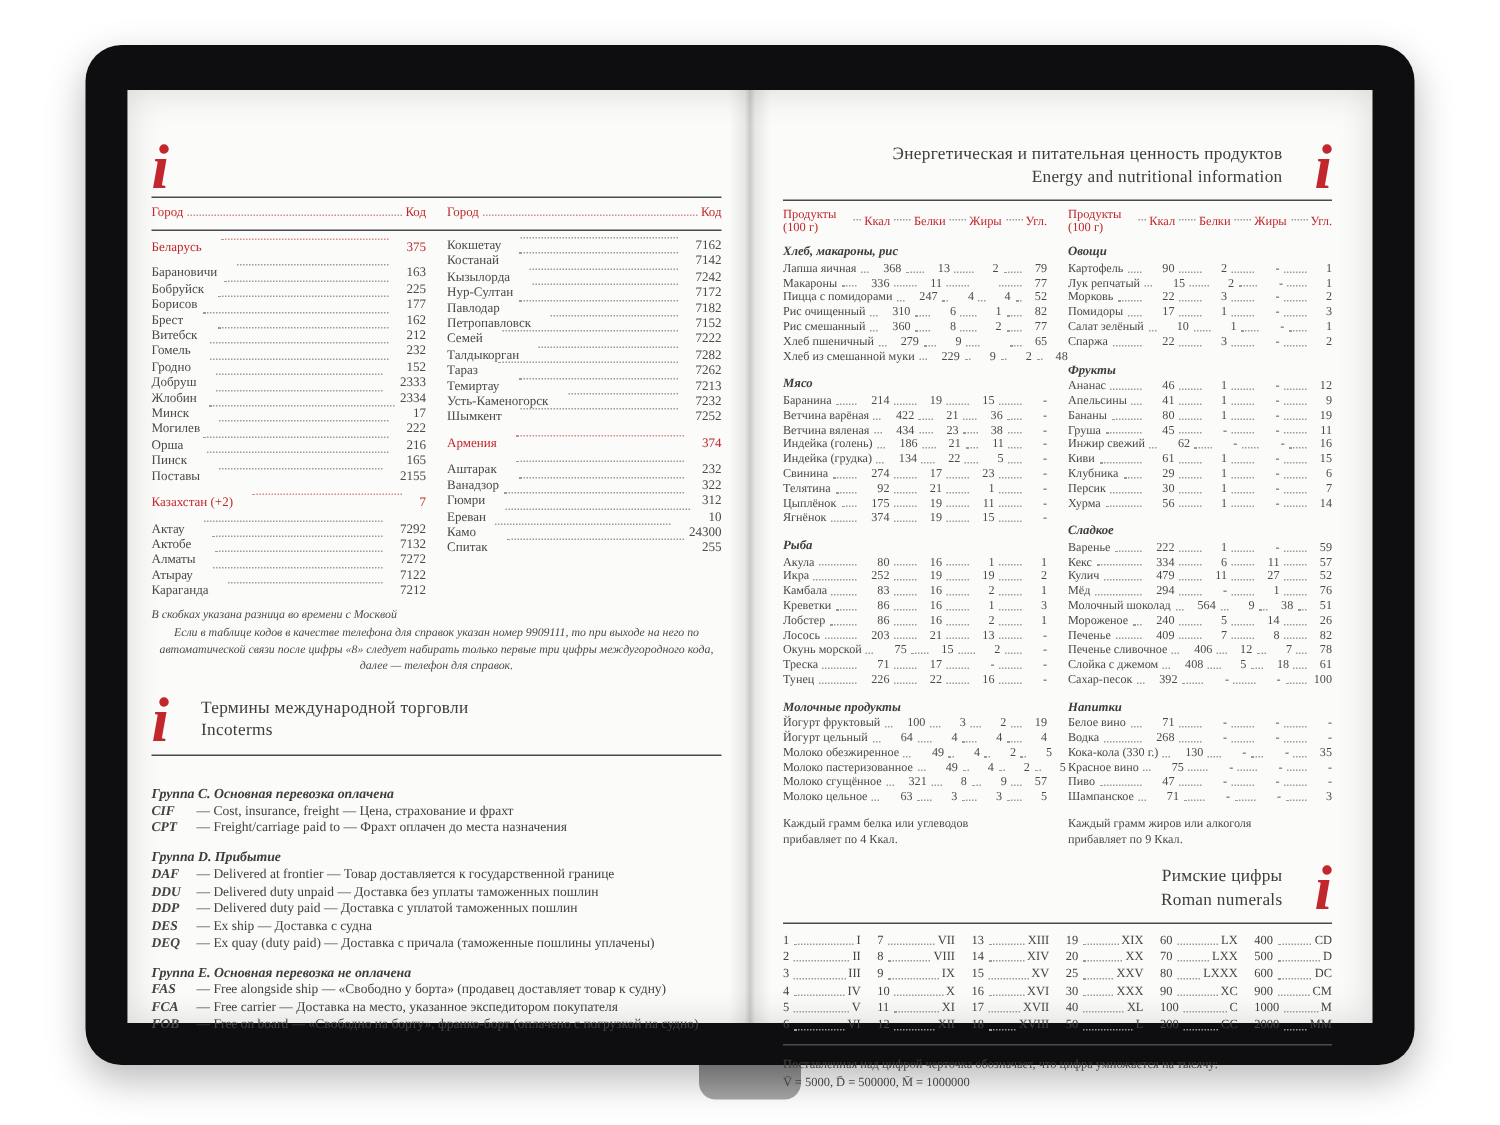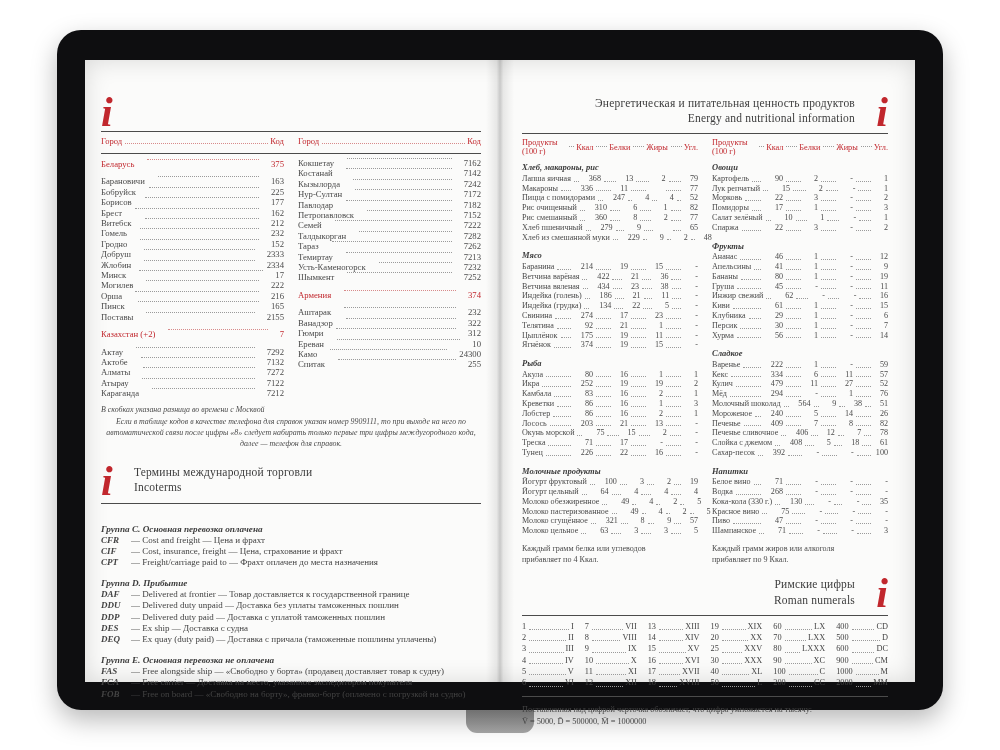--- a/index.html
+++ b/index.html
@@ -400,24 +400,20 @@
             <div>Incoterms</div>
           </div>
         </header>
         <div class="rule"></div>
 
         <div class="inco">
           <div class="igroup">
             <div class="ghead">Группа C. Основная перевозка оплачена</div>
             <div>
 
-                <div class="irow">
-                  <span class="icode">CFR</span>
-                  <span class="idesc">— Cost and freight — Цена и фрахт</span>
-                </div>
 
                 <div class="irow">
                   <span class="icode">CIF</span>
                   <span class="idesc">— Cost, insurance, freight — Цена, страхование и фрахт</span>
                 </div>
 
 
                 <div class="irow">
                   <span class="icode">CPT</span>
                   <span class="idesc">— Freight/carriage paid to — Фрахт оплачен до места назначения</span>

